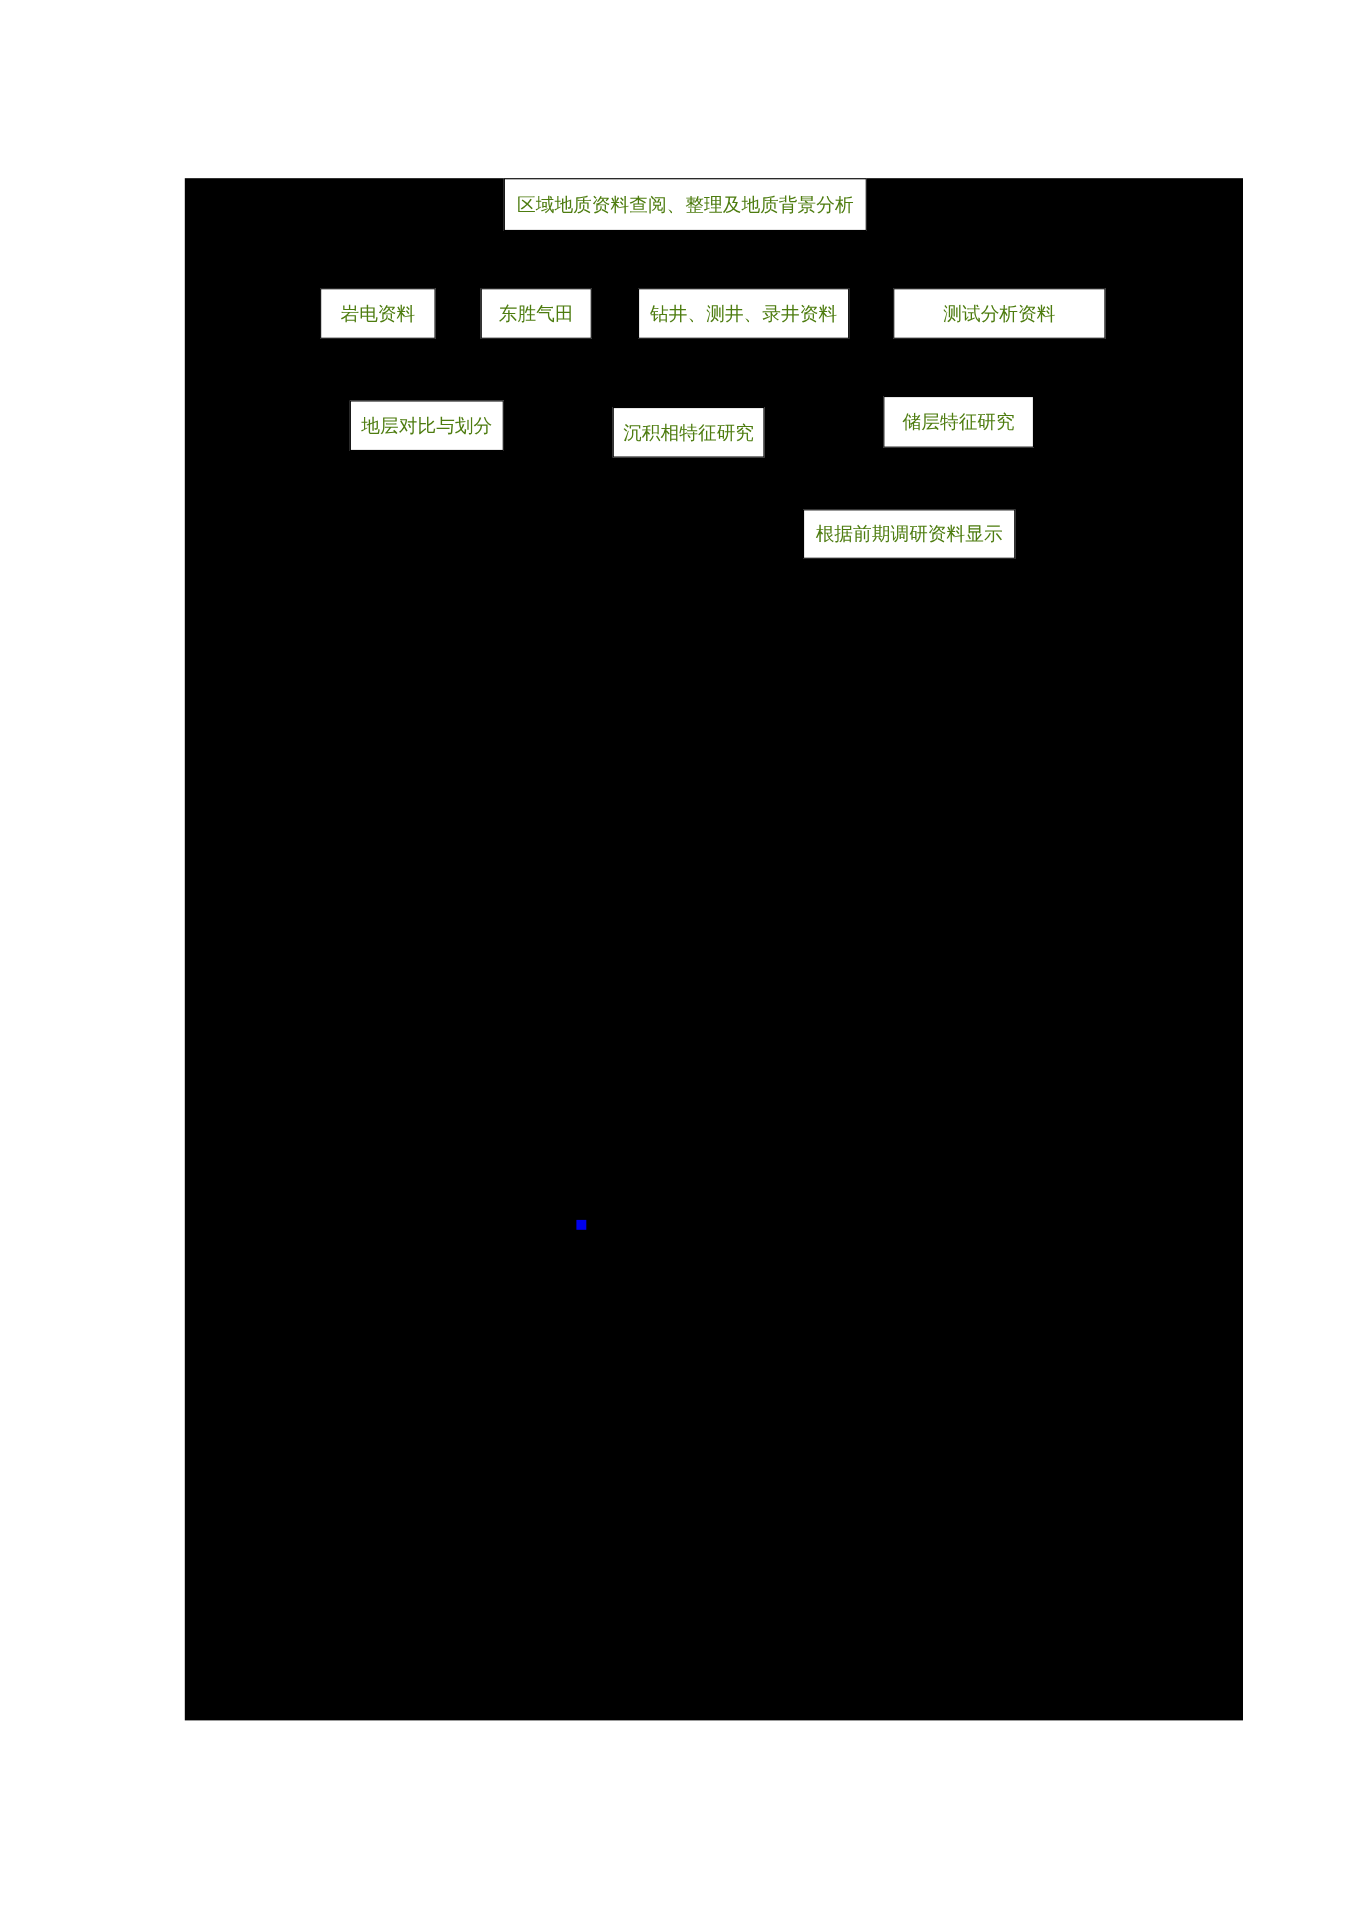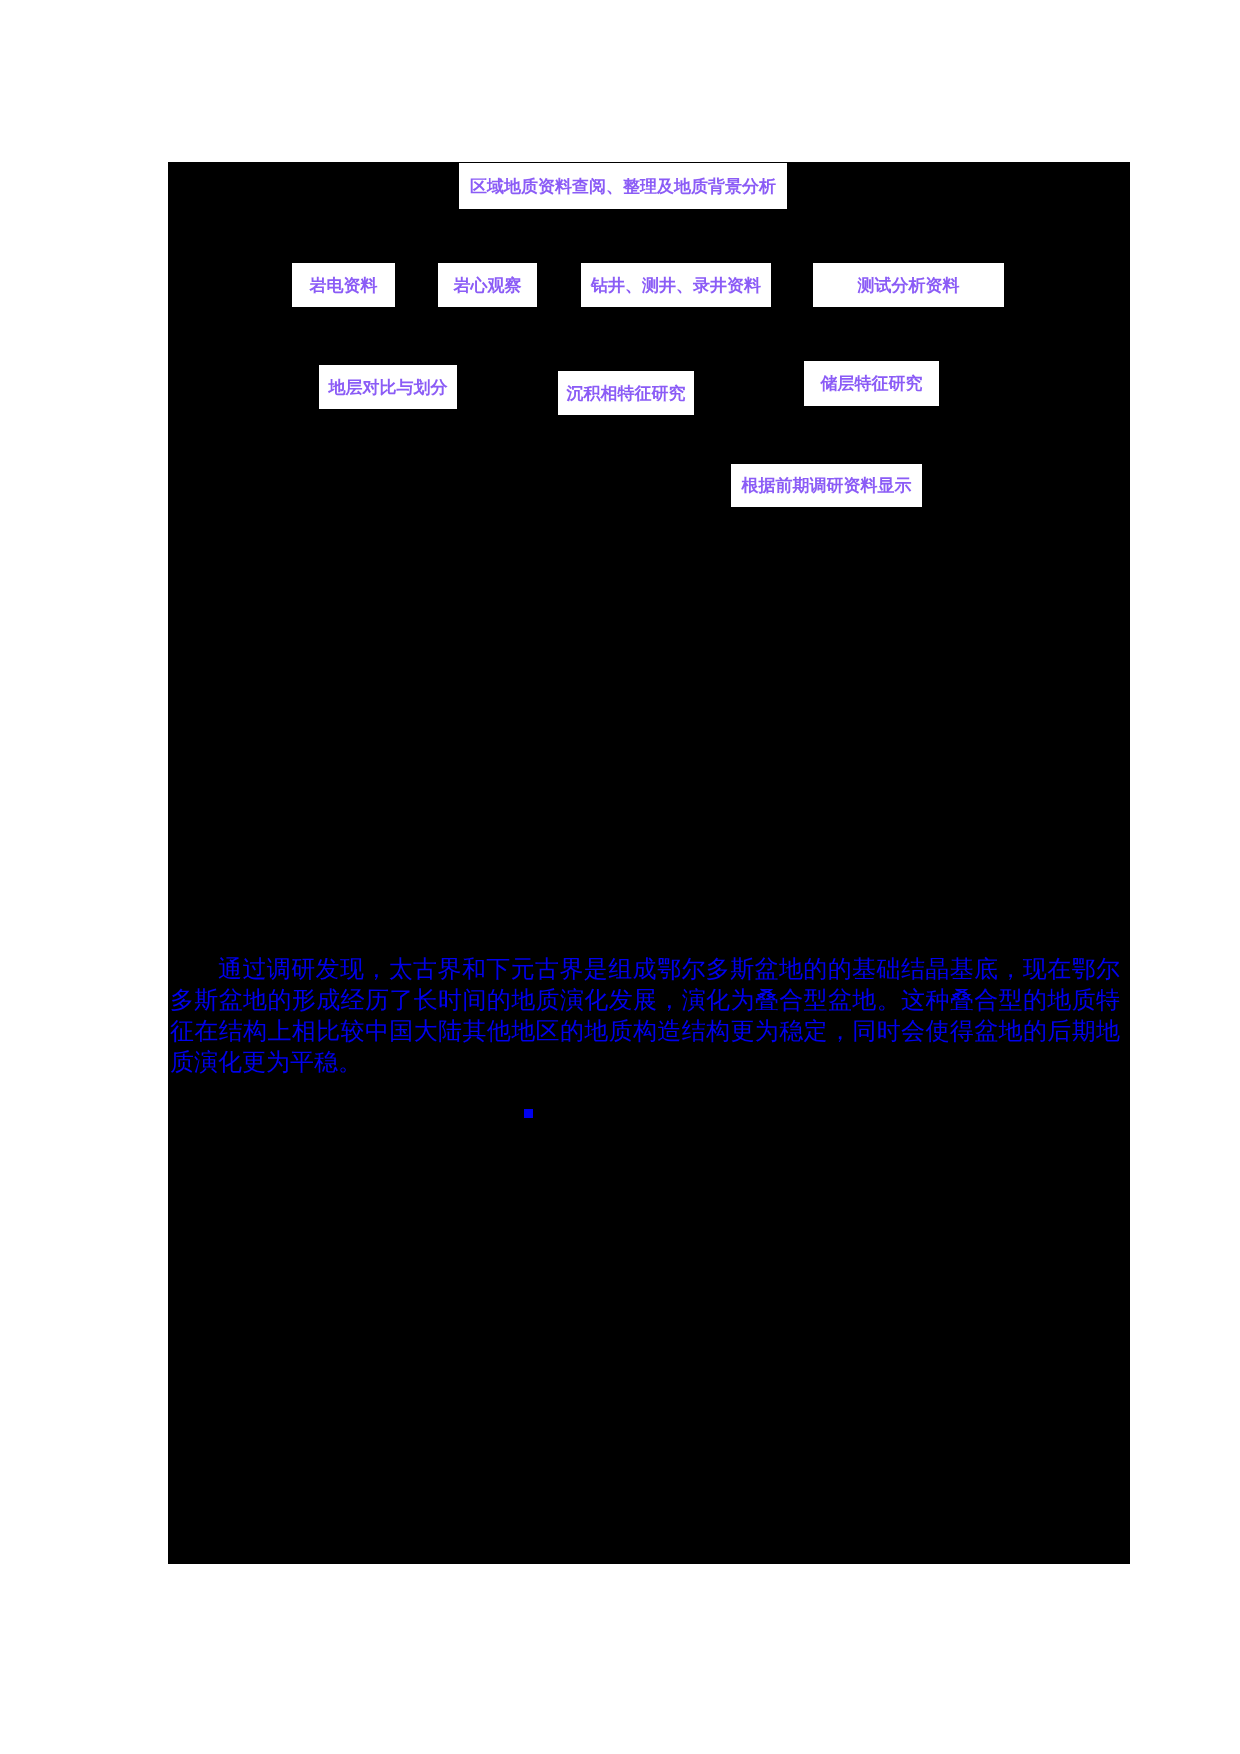--- a/index.html
+++ b/index.html
@@ -21,29 +21,28 @@
     left: 168px;
     top: 162px;
     width: 962px;
     height: 1402px;
     background: #000000;
   }
   
   .node {
     position: absolute;
     background: #ffffff;
-    color: #8b5cf6;
+    color: #4d7c0f;
     font-size: 17px;
     display: flex;
     align-items: center;
     justify-content: center;
     white-space: nowrap;
     box-sizing: border-box;
     border: 1px solid #000000;
-    font-weight: bold;
   }
   .n-root       { left: 290px; top:   0px; width: 330px; height: 48px; }
   .n-rockelec   { left: 123px; top: 100px; width: 105px; height: 46px; }
   .n-core       { left: 269px; top: 100px; width: 101px; height: 46px; }
   .n-drill      { left: 412px; top: 100px; width: 192px; height: 46px; }
   .n-test       { left: 644px; top: 100px; width: 193px; height: 46px; }
   .n-strata     { left: 150px; top: 202px; width: 140px; height: 46px; text-align: center; }
   .n-sedfacies  { left: 389px; top: 208px; width: 138px; height: 46px; }
   .n-reschar    { left: 635px; top: 198px; width: 137px; height: 47px; }
   .n-faciesmod  { left: 175px; top: 300px; width: 192px; height: 48px; }
@@ -80,31 +79,30 @@
 </head>
 <body>
 
 <div class="page">
 
   <div class="figure-canvas">
 
     <div class="node n-root">区域地质资料查阅、整理及地质背景分析</div>
 
     <div class="node n-rockelec">岩电资料</div>
-    <div class="node n-core">岩心观察</div>
+    <div class="node n-core">东胜气田</div>
     <div class="node n-drill">钻井、测井、录井资料</div>
     <div class="node n-test">测试分析资料</div>
 
     <div class="node n-strata">地层对比与划分</div>
     <div class="node n-sedfacies">沉积相特征研究</div>
     <div class="node n-reschar">储层特征研究</div>
 
     <div class="node n-structmod">根据前期调研资料显示</div>
 
 
-    <p class="body-para para-1">通过调研发现，太古界和下元古界是组成鄂尔多斯盆地的的基础结晶基底，现在鄂尔多斯盆地的形成经历了长时间的地质演化发展，演化为叠合型盆地。这种叠合型的地质特征在结构上相比较中国大陆其他地区的地质构造结构更为稳定，同时会使得盆地的后期地质演化更为平稳。</p>
 
     <span class="dash-marker">-</span>
 
 
   </div>
 
 </div>
 
 </body></html>

